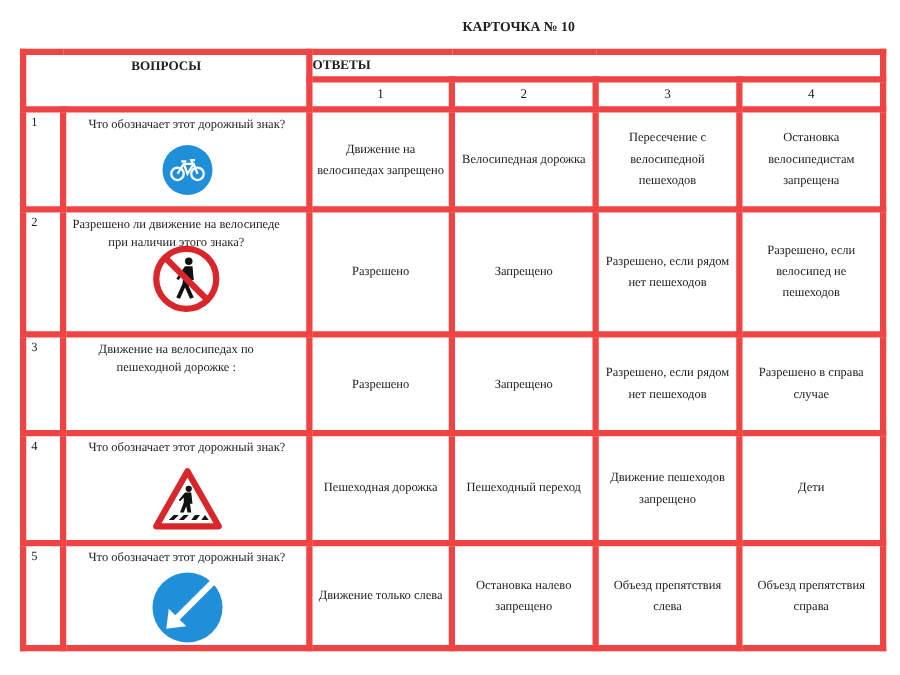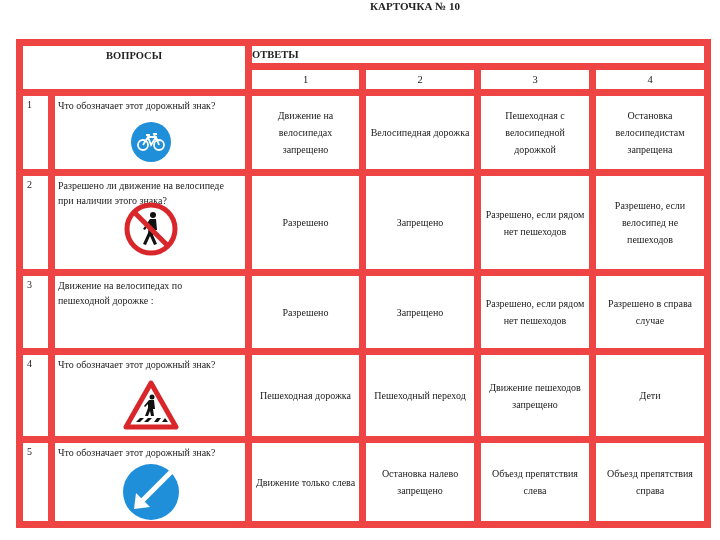--- a/index.html
+++ b/index.html
@@ -1,28 +1,28 @@
 <!DOCTYPE html>
 <html><head>
 <meta charset="utf-8">
 <style>
   html, body { margin:0; padding:0; background:#ffffff; }
   body { width:720px; height:540px; position:relative; overflow:hidden;
          font-family:"Liberation Serif","DejaVu Serif",serif; color:#222; }
-  .title { position:absolute; top:0; left:0; width:720px; text-align:center;
+  .title { position:absolute; top:16px; left:0; width:720px; text-align:center;
            font-size:11px; font-weight:bold; padding-left:110px; box-sizing:border-box; }
   table.card { position:absolute; left:16px; top:39px; width:688px;
                border-collapse:collapse; table-layout:fixed; font-size:10px; }
-  table.card td, table.card th { border:7px solid #ef4444; padding:0; vertical-align:middle; }
+  table.card td, table.card th { border:5px solid #ef4444; padding:0; vertical-align:middle; }
   th { font-weight:bold; font-size:10.5px; }
   .hdr-q { text-align:center; vertical-align:top !important; padding-top:4px !important; }
   .hdr-a { height:17px; text-align:left; }
   .hdr-n { height:19px; text-align:center; font-weight:normal; font-size:10.5px; }
   .num { vertical-align:top !important; padding:3px 0 0 4px !important; font-size:10px; }
-  .q { vertical-align:top !important; padding:2px 2px 0 3px !important; line-height:15px; }
+  .q { vertical-align:top !important; padding:2px 2px 0 3px !important; line-height:15px;text-align:center; }
   .q .qtext { display:block; }
   .q .sign { display:block; margin:6px auto 0 auto; }
   .ans { text-align:center; line-height:17px; padding:0 3px !important; }
   .row1 { height:80px; } .row2 { height:100px; } .row3 { height:79px; }
   .row4 { height:88px; } .row5 { height:84px; }
 </style>
 </head>
 <body>
 
 <div class="title">КАРТОЧКА № 10</div>
@@ -56,21 +56,21 @@
         <circle cx="21" cy="21" r="20" fill="#1e8fd8"></circle>
         <g fill="none" stroke="#fff" stroke-width="1.8">
           <circle cx="13" cy="24" r="5"></circle>
               <circle cx="29" cy="24" r="5"></circle>
           <path d="M13 24 L18 16 L26 16 L29 24 M18 16 L21 24 L26 16 M16 14 L20 14 M25 16 L24 13 L27 13"></path>
         </g>
       </svg>
     </td>
     <td class="ans">Движение на велосипедах запрещено</td>
     <td class="ans">Велосипедная дорожка</td>
-    <td class="ans">Пешеходная с велосипедной дорожкой</td>
+    <td class="ans">Пересечение с велосипедной пешеходов</td>
     <td class="ans">Остановка велосипедистам запрещена</td>
   </tr>
 
   <tr class="row2">
     <td class="num">2</td>
     <td class="q">
       <span class="qtext" style="width:170px">Разрешено ли движение на велосипеде при наличии этого знака?</span>
       <svg class="sign" width="54" height="54" viewBox="0 0 54 54" style="margin-top:-6px;margin-left:66px">
         <circle cx="27" cy="27" r="24" fill="#fff" stroke="#d8262b" stroke-width="5"></circle>
         <g fill="#111">

